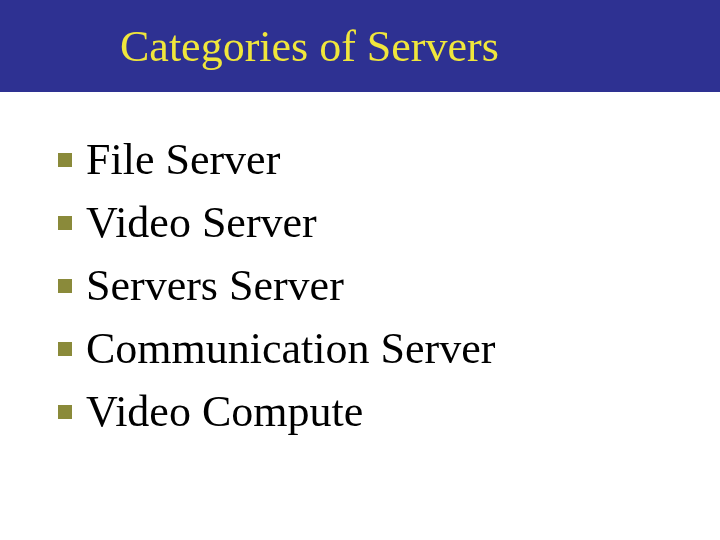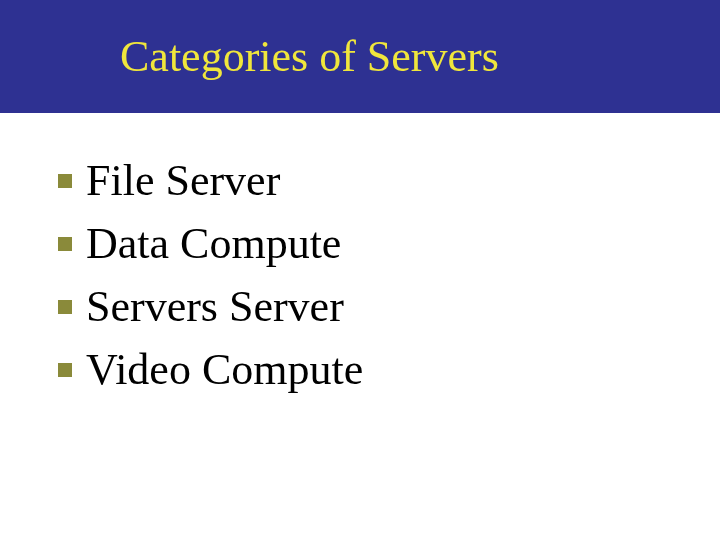--- a/index.html
+++ b/index.html
@@ -11,21 +11,21 @@
     font-family: Georgia, "Times New Roman", serif;
     overflow: hidden;
   }
   .slide {
     width: 720px;
     height: 540px;
     position: relative;
   }
   .title-bar {
     background: #2e3192;
-    height: 113px;
+    height: 92px;
     display: flex;
     align-items: center;
     padding-left: 120px;
   }
   .title-text {
     color: #f0e63c;
     font-size: 44px;
     font-weight: 400;
   }
   .body {
@@ -56,24 +56,28 @@
   <div class="title-bar">
     <div class="title-text">Categories of Servers</div>
   </div>
   <div class="body">
     <div class="item">
       <div class="bullet"></div>
       <div class="item-text">File Server</div>
     </div>
     <div class="item">
       <div class="bullet"></div>
-      <div class="item-text">Data Compute</div>
+      <div class="item-text">Video Server</div>
     </div>
     <div class="item">
       <div class="bullet"></div>
       <div class="item-text">Servers Server</div>
+    </div>
+    <div class="item">
+      <div class="bullet"></div>
+      <div class="item-text">Communication Server</div>
     </div>
     <div class="item">
       <div class="bullet"></div>
       <div class="item-text">Video Compute</div>
     </div>
   </div>
 </div>
 
 </body></html>

